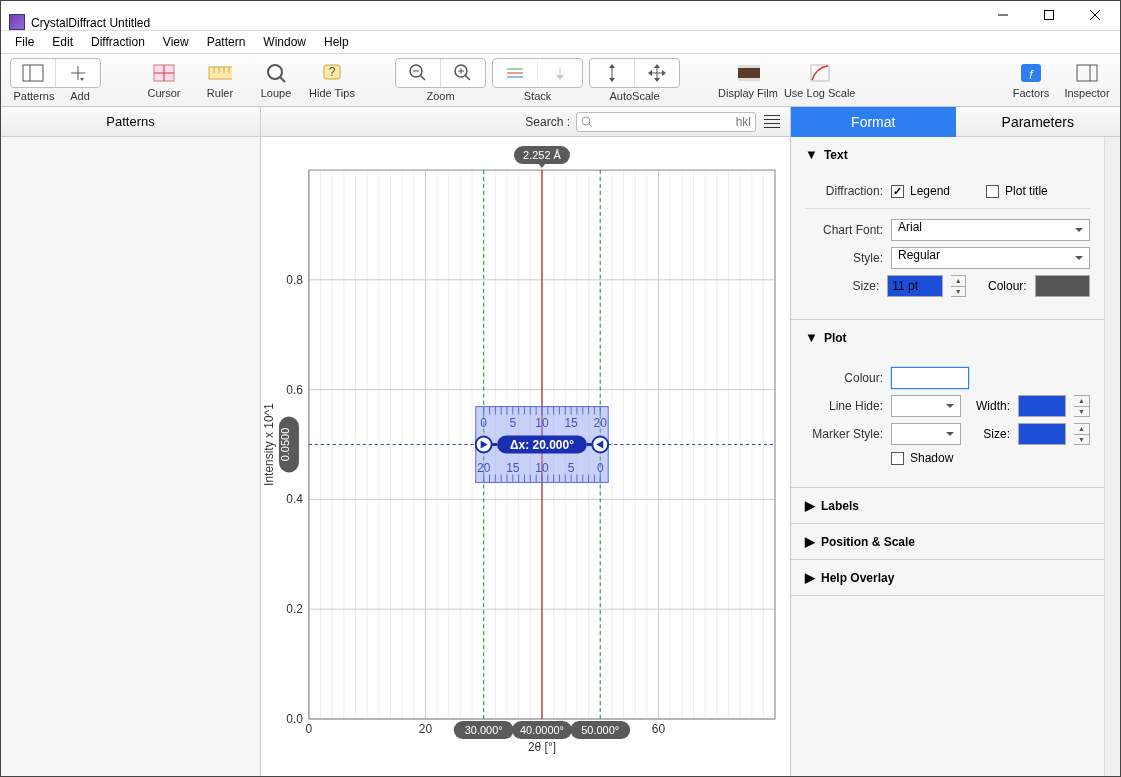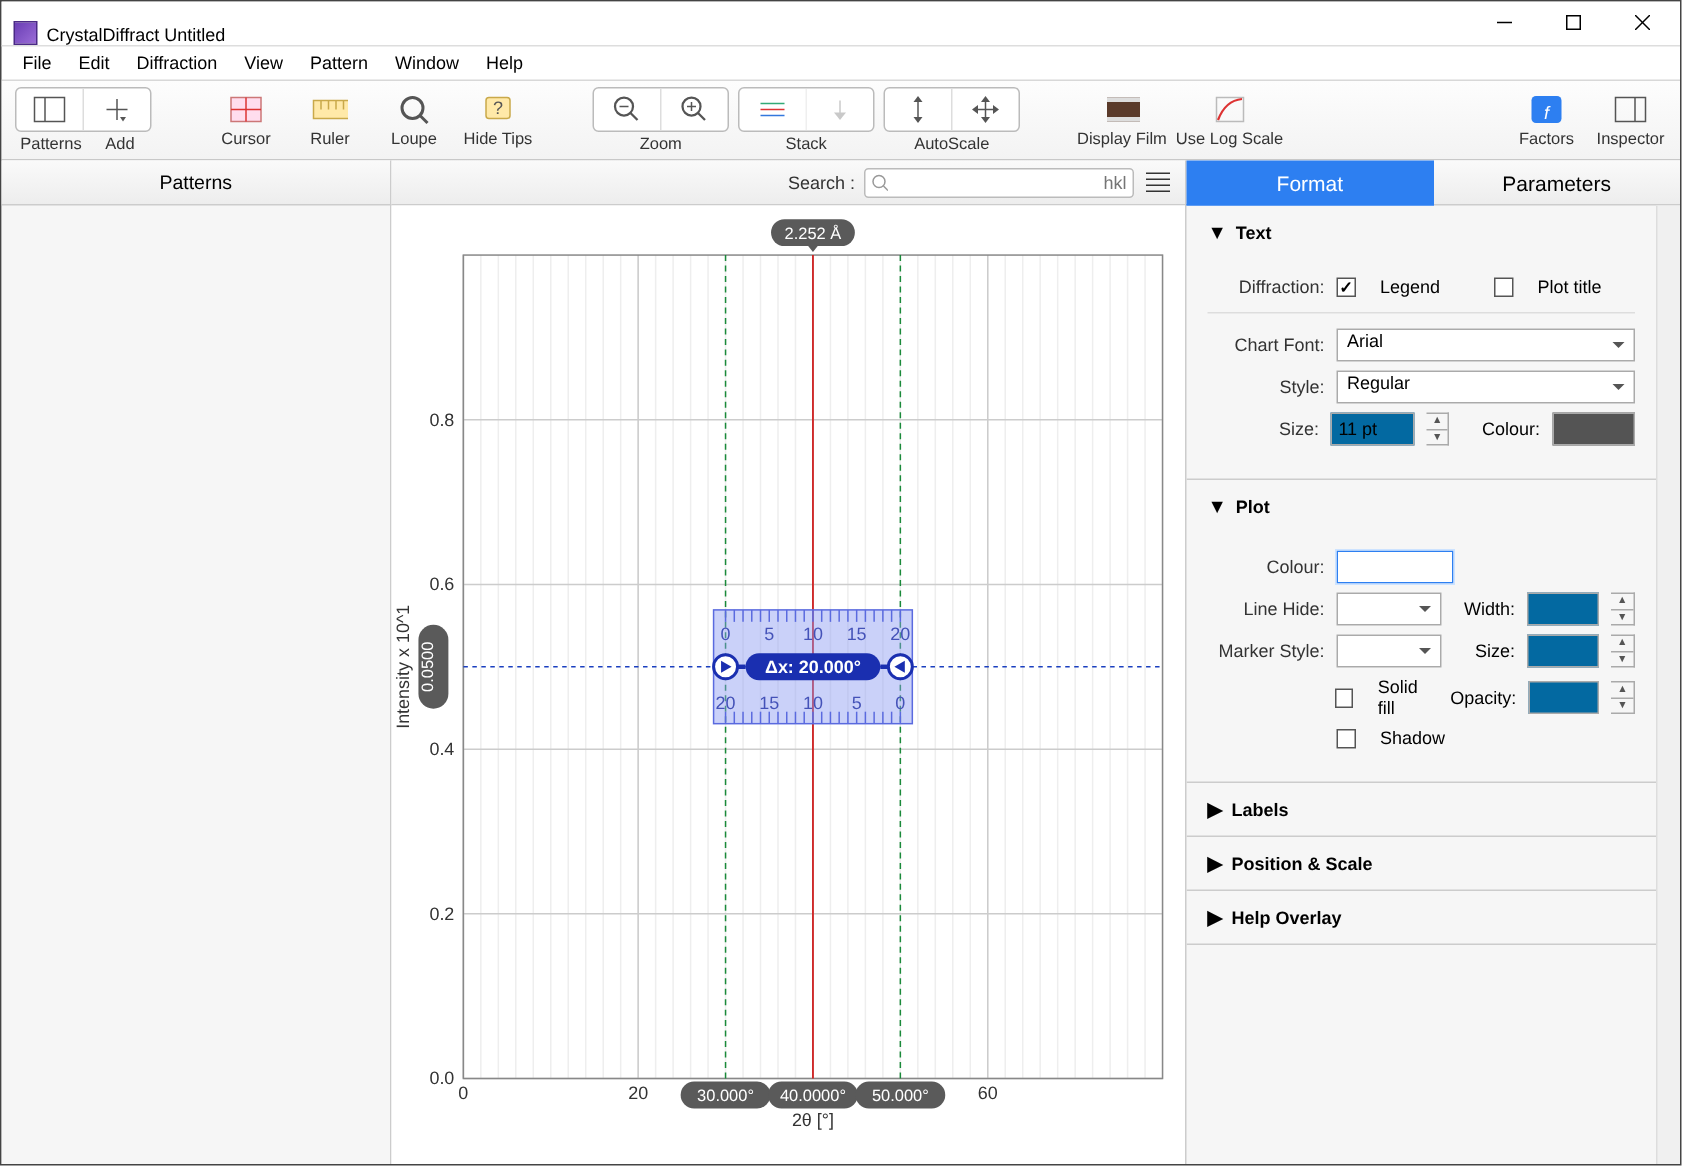--- a/index.html
+++ b/index.html
@@ -36,26 +36,26 @@
 .tab{flex:1;display:flex;align-items:center;justify-content:center;cursor:pointer;border-bottom:1px solid #ccc;background:linear-gradient(#fafafa,#ededed);font-size:14px}
 .tab.active{background:#2d7ff1;color:#fff;border-bottom-color:#2d7ff1}
 .inspector{flex:1;overflow-y:auto;padding:0}
 .sect{border-bottom:1px solid #ccc}
 .secthdr{padding:10px 14px;font-weight:600;font-size:13px;cursor:pointer;display:flex;align-items:center;gap:6px}
 .sectbody{padding:6px 14px 16px 14px}
 .row{display:flex;align-items:center;margin:6px 0;gap:8px}
 .row .rlbl{width:78px;text-align:right;color:#333}
 .sel{flex:1;height:22px;border:1px solid #aaa;background:#fff;padding:0 18px 0 6px;position:relative;cursor:pointer}
 .sel::after{content:"";position:absolute;right:6px;top:8px;border:4px solid transparent;border-top-color:#555}
-.numbox{width:58px;height:22px;border:1px solid #aaa;background:#0369a1;display:flex;align-items:center;padding:0 4px}
+.numbox{width:58px;height:22px;border:1px solid #aaa;background:#1d4ed8;display:flex;align-items:center;padding:0 4px}
 .spinner{width:16px;height:22px;border:1px solid #aaa;border-left:none;display:flex;flex-direction:column}
 .spinner div{flex:1;display:flex;align-items:center;justify-content:center;font-size:7px;color:#555;cursor:pointer}
 .spinner div:first-child{border-bottom:1px solid #aaa}
 .swatch{width:58px;height:22px;border:1px solid #aaa;cursor:pointer}
-.chk{display:flex;align-items:center;gap:16px;cursor:pointer}
+.chk{display:flex;align-items:center;gap:6px;cursor:pointer}
 .chk .box{width:13px;height:13px;border:1px solid #555;background:#fff;display:flex;align-items:center;justify-content:center}
 .chk .box.checked::after{content:"✓";font-size:11px;font-weight:bold;color:#000}
 .scrollbar{width:16px;background:#f0f0f0;border-left:1px solid #ddd}
 svg.plot{width:100%;height:100%}
 .badge{fill:#5a5a5a}
 .badgetxt{fill:#fff;font-size:11px;font-family:Arial}
 </style>
 </head>
 <body>
 
@@ -510,33 +510,20 @@
             <div class="rlbl">Marker Style:</div>
             <div class="sel" style="flex:0 0 70px"></div>
             <span style="margin-left:auto">Size:</span>
             <div class="numbox" style="width:48px"></div>
                 <div class="spinner">
                   <div>▲</div>
                   <div>▼</div>
                 </div>
           </div>
           <div class="row">
-            <div class="rlbl"></div>
-            <label class="chk">
-                  <span class="box"></span>
-                  <span>Solid fill</span>
-                </label>
-            <span style="margin-left:auto">Opacity:</span>
-            <div class="numbox" style="width:48px"></div>
-                <div class="spinner">
-                  <div>▲</div>
-                  <div>▼</div>
-                </div>
-          </div>
-          <div class="row">
                 <div class="rlbl"></div>
                 <label class="chk">
                   <span class="box"></span>
                   <span>Shadow</span>
                 </label>
               </div>
         </div>
       </div>
       <div class="sect">
             <div class="secthdr">▶ <span>Labels</span></div>

